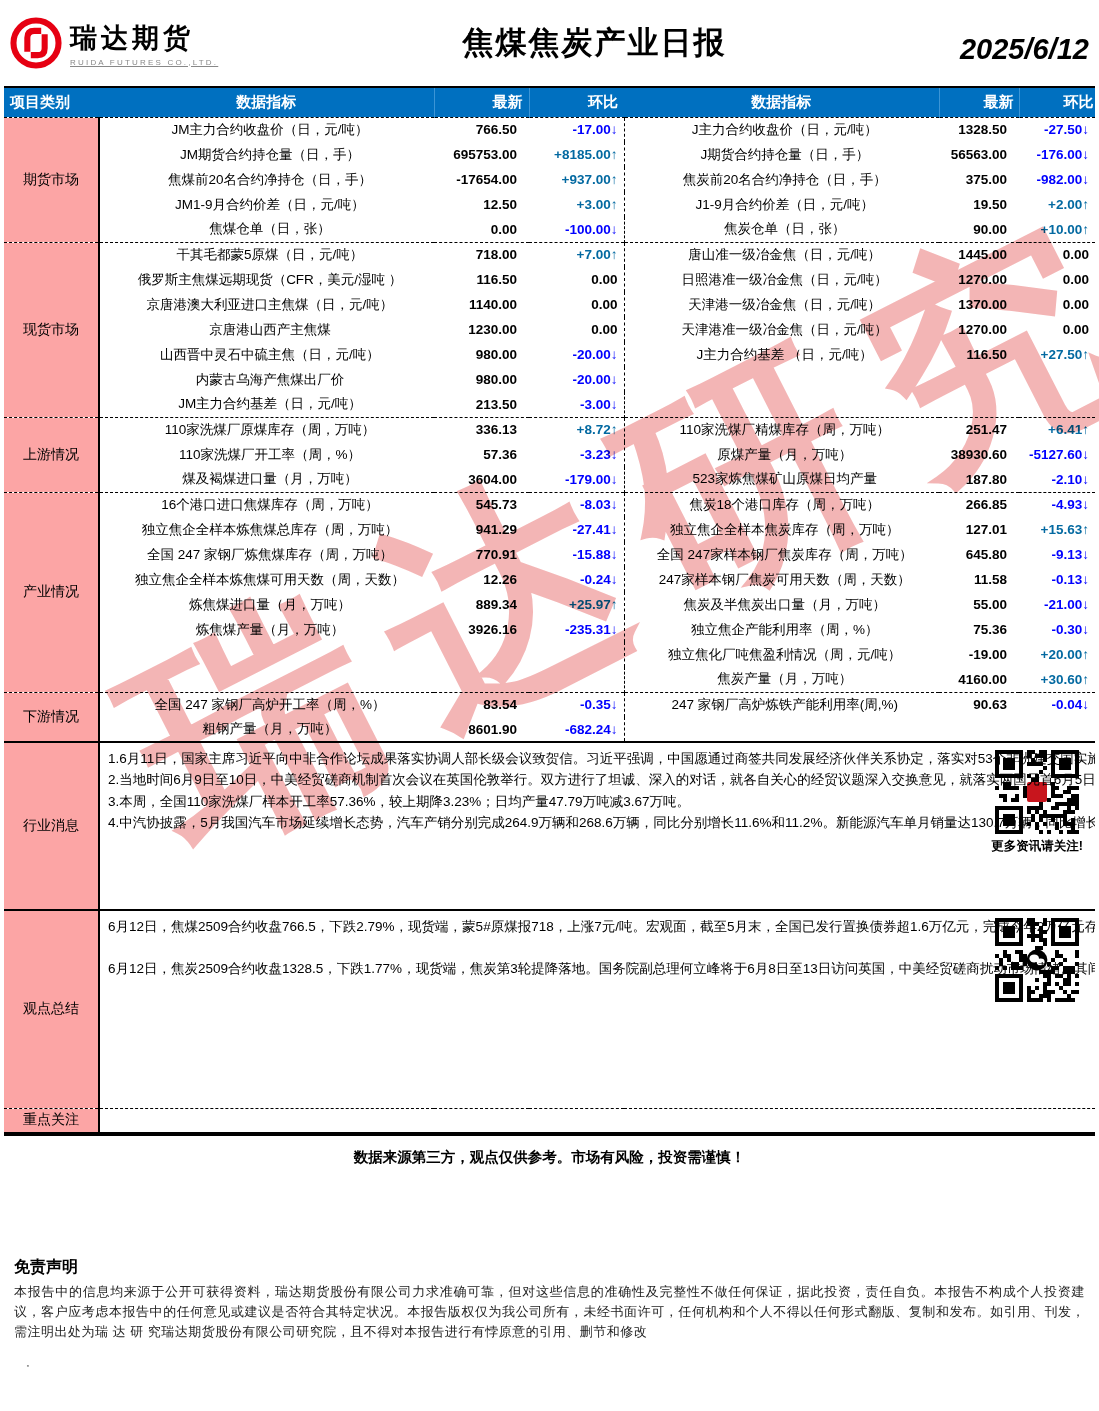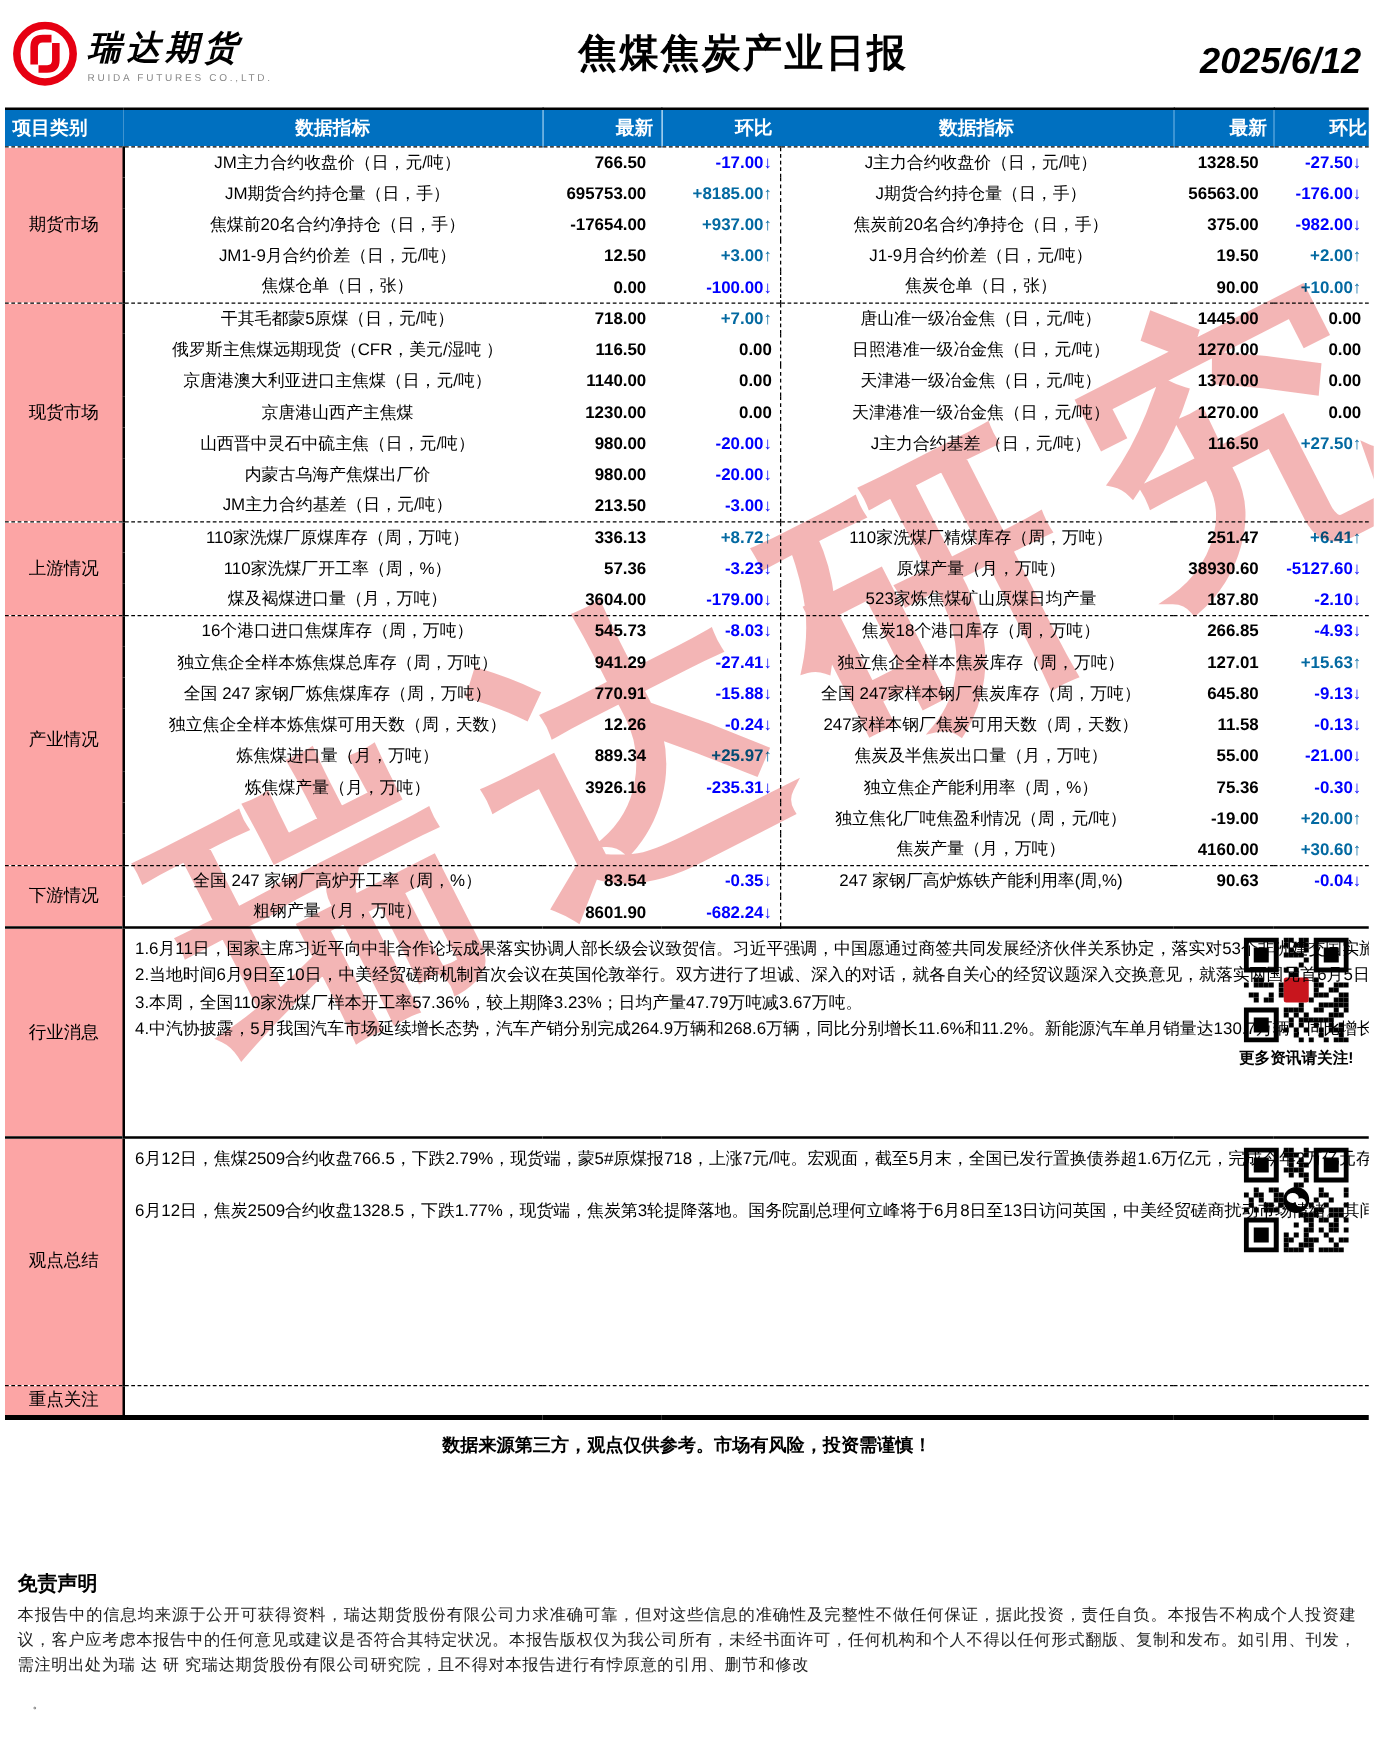--- a/index.html
+++ b/index.html
@@ -8,22 +8,22 @@
     width:1099px; height:1411px;
     font-family:"Liberation Sans","DejaVu Sans",sans-serif;
     color:#000; position:relative; overflow:hidden;
   }
   .report { position:relative; width:1099px; height:1411px; padding:0 4px; }
 
   
   .masthead { display:flex; align-items:center; height:86px; padding:0 6px; }
   .brand { display:flex; align-items:center; width:300px; }
   .brand svg { width:52px; height:52px; margin-right:8px; }
-  .brand-txt .cn { font-size:27px; font-weight:bold; letter-spacing:4px;font-style:italic; }
-  .brand-txt .en { font-size:8px; color:#888; letter-spacing:2.2px; margin-top:2px; }
+  .brand-txt .cn { font-size:27px; font-weight:bold; letter-spacing:4px; }
+  .brand-txt .en { font-size:8px; color:#888; letter-spacing:2.2px; margin-top:2px;text-decoration:underline; }
   .doc-title { flex:1; text-align:center; font-size:31px; font-weight:bold; letter-spacing:2px; }
   .doc-date { width:210px; text-align:right; font-size:29px; font-weight:bold; font-style:italic;margin-top:13px; }
 
   
   table.main { width:100%; border-collapse:collapse; table-layout:fixed;
                border-top:2px solid #000; border-bottom:4px solid #000; }
   table.main th, table.main td { overflow:hidden; white-space:nowrap; }
   thead th { background:#0070C0; color:#ffffff; font-size:15px; font-weight:bold;
              height:30px; padding:0 6px; }
   thead th.h-cat { text-align:left; }

